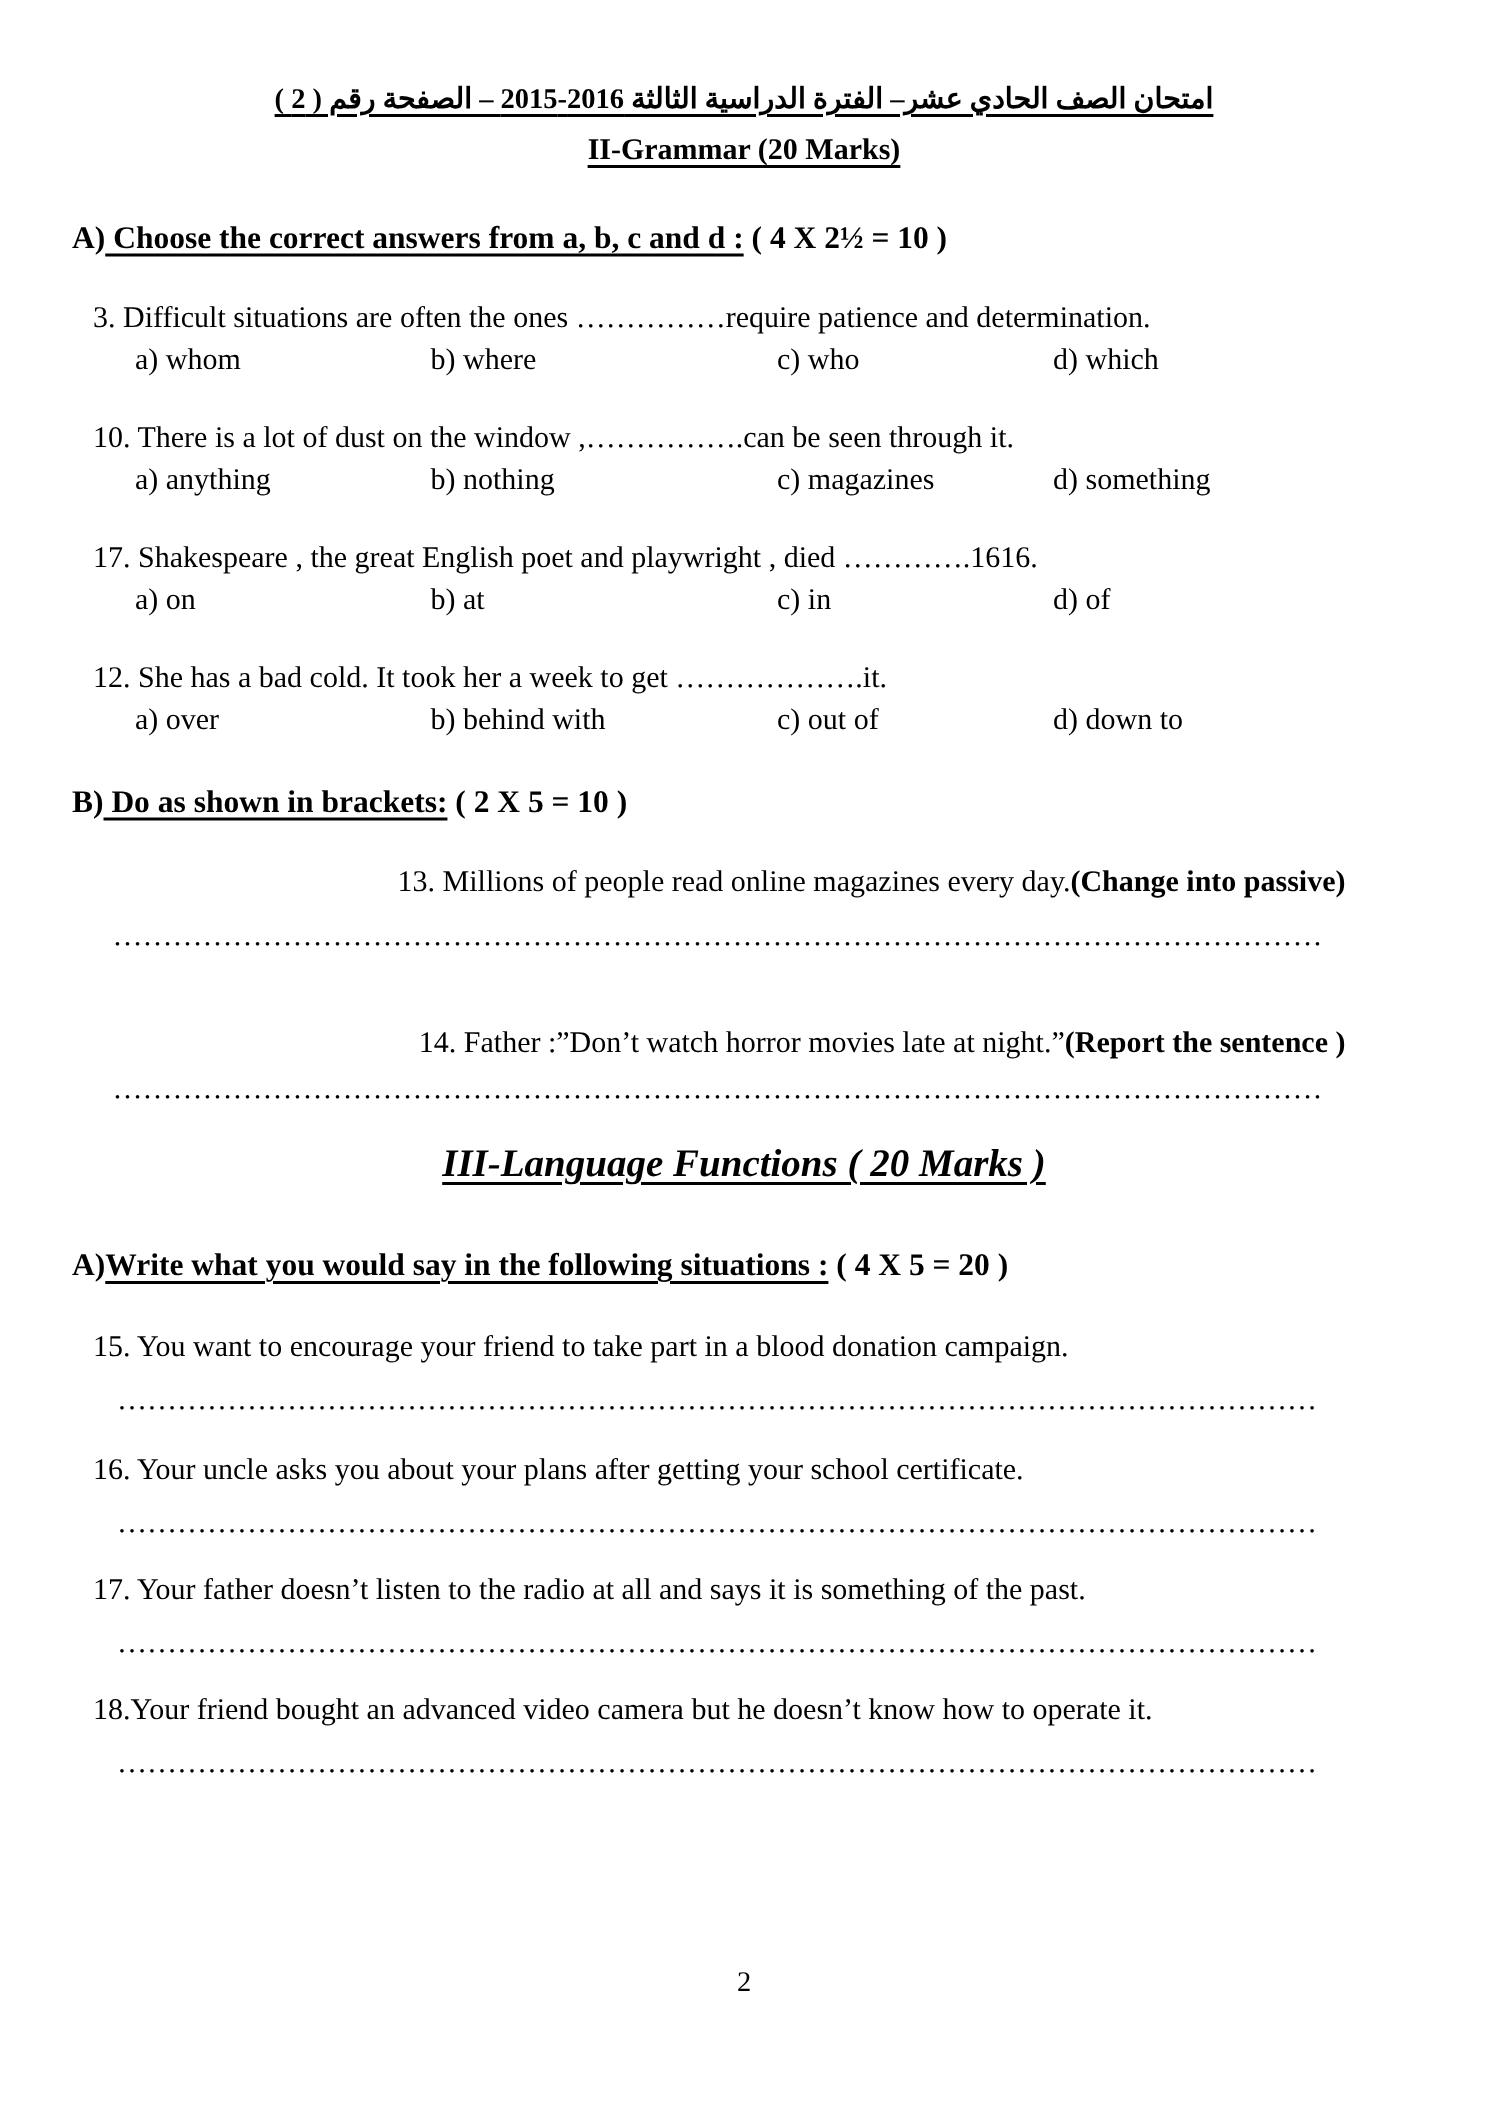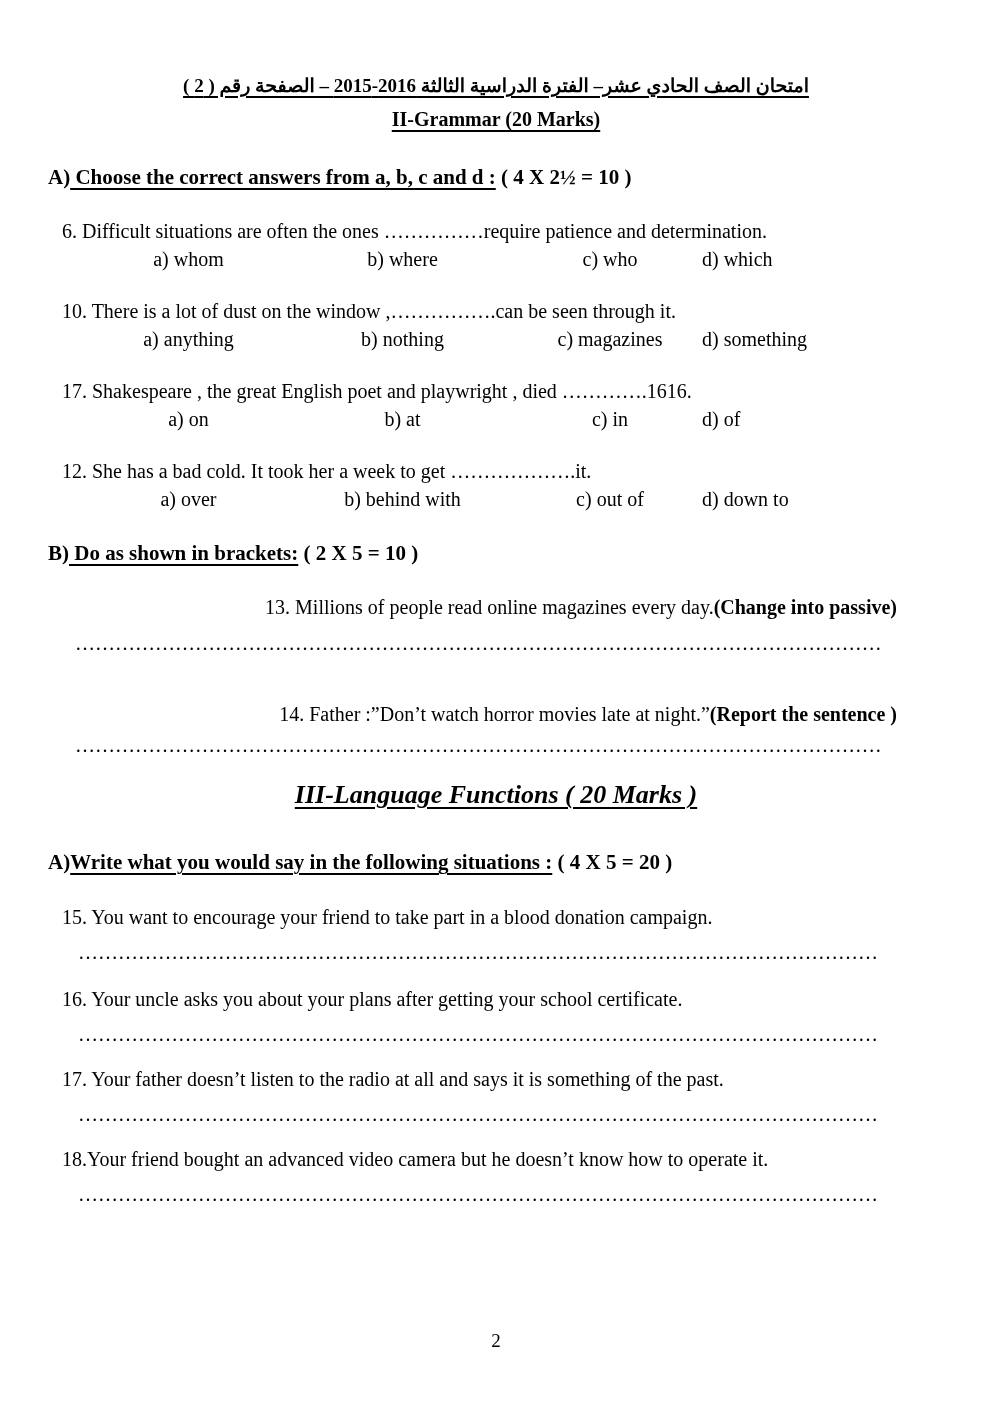--- a/index.html
+++ b/index.html
@@ -5,49 +5,49 @@
   * { margin: 0; padding: 0; box-sizing: border-box; }
   html, body { background: #ffffff; }
   body {
     width: 992px; height: 1403px;
     font-family: "Liberation Serif", serif;
     font-size: 20px; color: #000;
     position: relative; overflow: hidden;
     padding-top: 53px;
   }
   .line { line-height: 26px; white-space: pre; }
-  .title { line-height: 28px; white-space: pre; text-align: center; font-weight: bold; margin-top: 19px; }
+  .title { line-height: 28px; white-space: pre; text-align: center; font-weight: bold; }
   .u { text-decoration: underline; text-decoration-thickness: 2px; text-underline-offset: 4px; }
   .header-ar { direction: rtl; font-size: 19px; }
   .gtitle { font-size: 20px; }
   .lftitle { font-size: 26px; font-style: italic; }
   .sechead { font-weight: bold; font-size: 21px; padding-left: 48px; }
   .q { padding-left: 62px; }
   .opts { margin-left: 90px; line-height: 26px; white-space: nowrap; }
-  .opt { display: inline-block; white-space: pre; text-align: center; }
+  .opt { display: inline-block; white-space: pre; }
   .opt.o1 { width: 197px; }
   .opt.o2 { width: 231px; }
   .opt.o3 { width: 184px; }
   .brow { display: flex; justify-content: flex-end; padding: 0 95px 0 75px; line-height: 26px; }
   .brow .qt { white-space: pre; }
   .instr { font-weight: bold; white-space: pre; }
   .dots { margin-left: 75px; width: 805px; overflow: hidden; white-space: nowrap; line-height: 26px; }
   .dots2 { margin-left: 78px; width: 800px; }
   .pagenum { text-align: center; font-size: 19px; line-height: 26px; }
 </style>
 </head>
 <body>
 
 <div class="title header-ar u">امتحان الصف الحادي عشر– الفترة الدراسية الثالثة 2016-2015 – الصفحة رقم ( 2 )</div>
 
 <div class="title gtitle" style="margin-top:5px"><span class="u">II-Grammar (20 Marks)</span></div>
 
 <div class="line sechead" style="margin-top:31px"><span>A)</span><span class="u"> Choose the correct answers from a, b, c and d :</span><span> ( 4 X 2½ = 10 )</span></div>
 
-<div class="line q" style="margin-top:28px">6. Difficult situations are often the ones ……………require patience and determination.</div>
+<div class="line q" style="margin-top:28px">3. Difficult situations are often the ones ……………require patience and determination.</div>
 <div class="opts" style="margin-top:2px">
   <span class="opt o1">a) whom</span><span class="opt o2">b) where</span><span class="opt o3">c) who</span><span class="opt">d) which</span>
 </div>
 
 <div class="line q" style="margin-top:26px">10. There is a lot of dust on the window ,…………….can be seen through it.</div>
 <div class="opts" style="margin-top:2px">
   <span class="opt o1">a) anything</span><span class="opt o2">b) nothing</span><span class="opt o3">c) magazines</span><span class="opt">d) something</span>
 </div>
 
 <div class="line q" style="margin-top:26px">17. Shakespeare , the great English poet and playwright , died ………….1616.</div>

